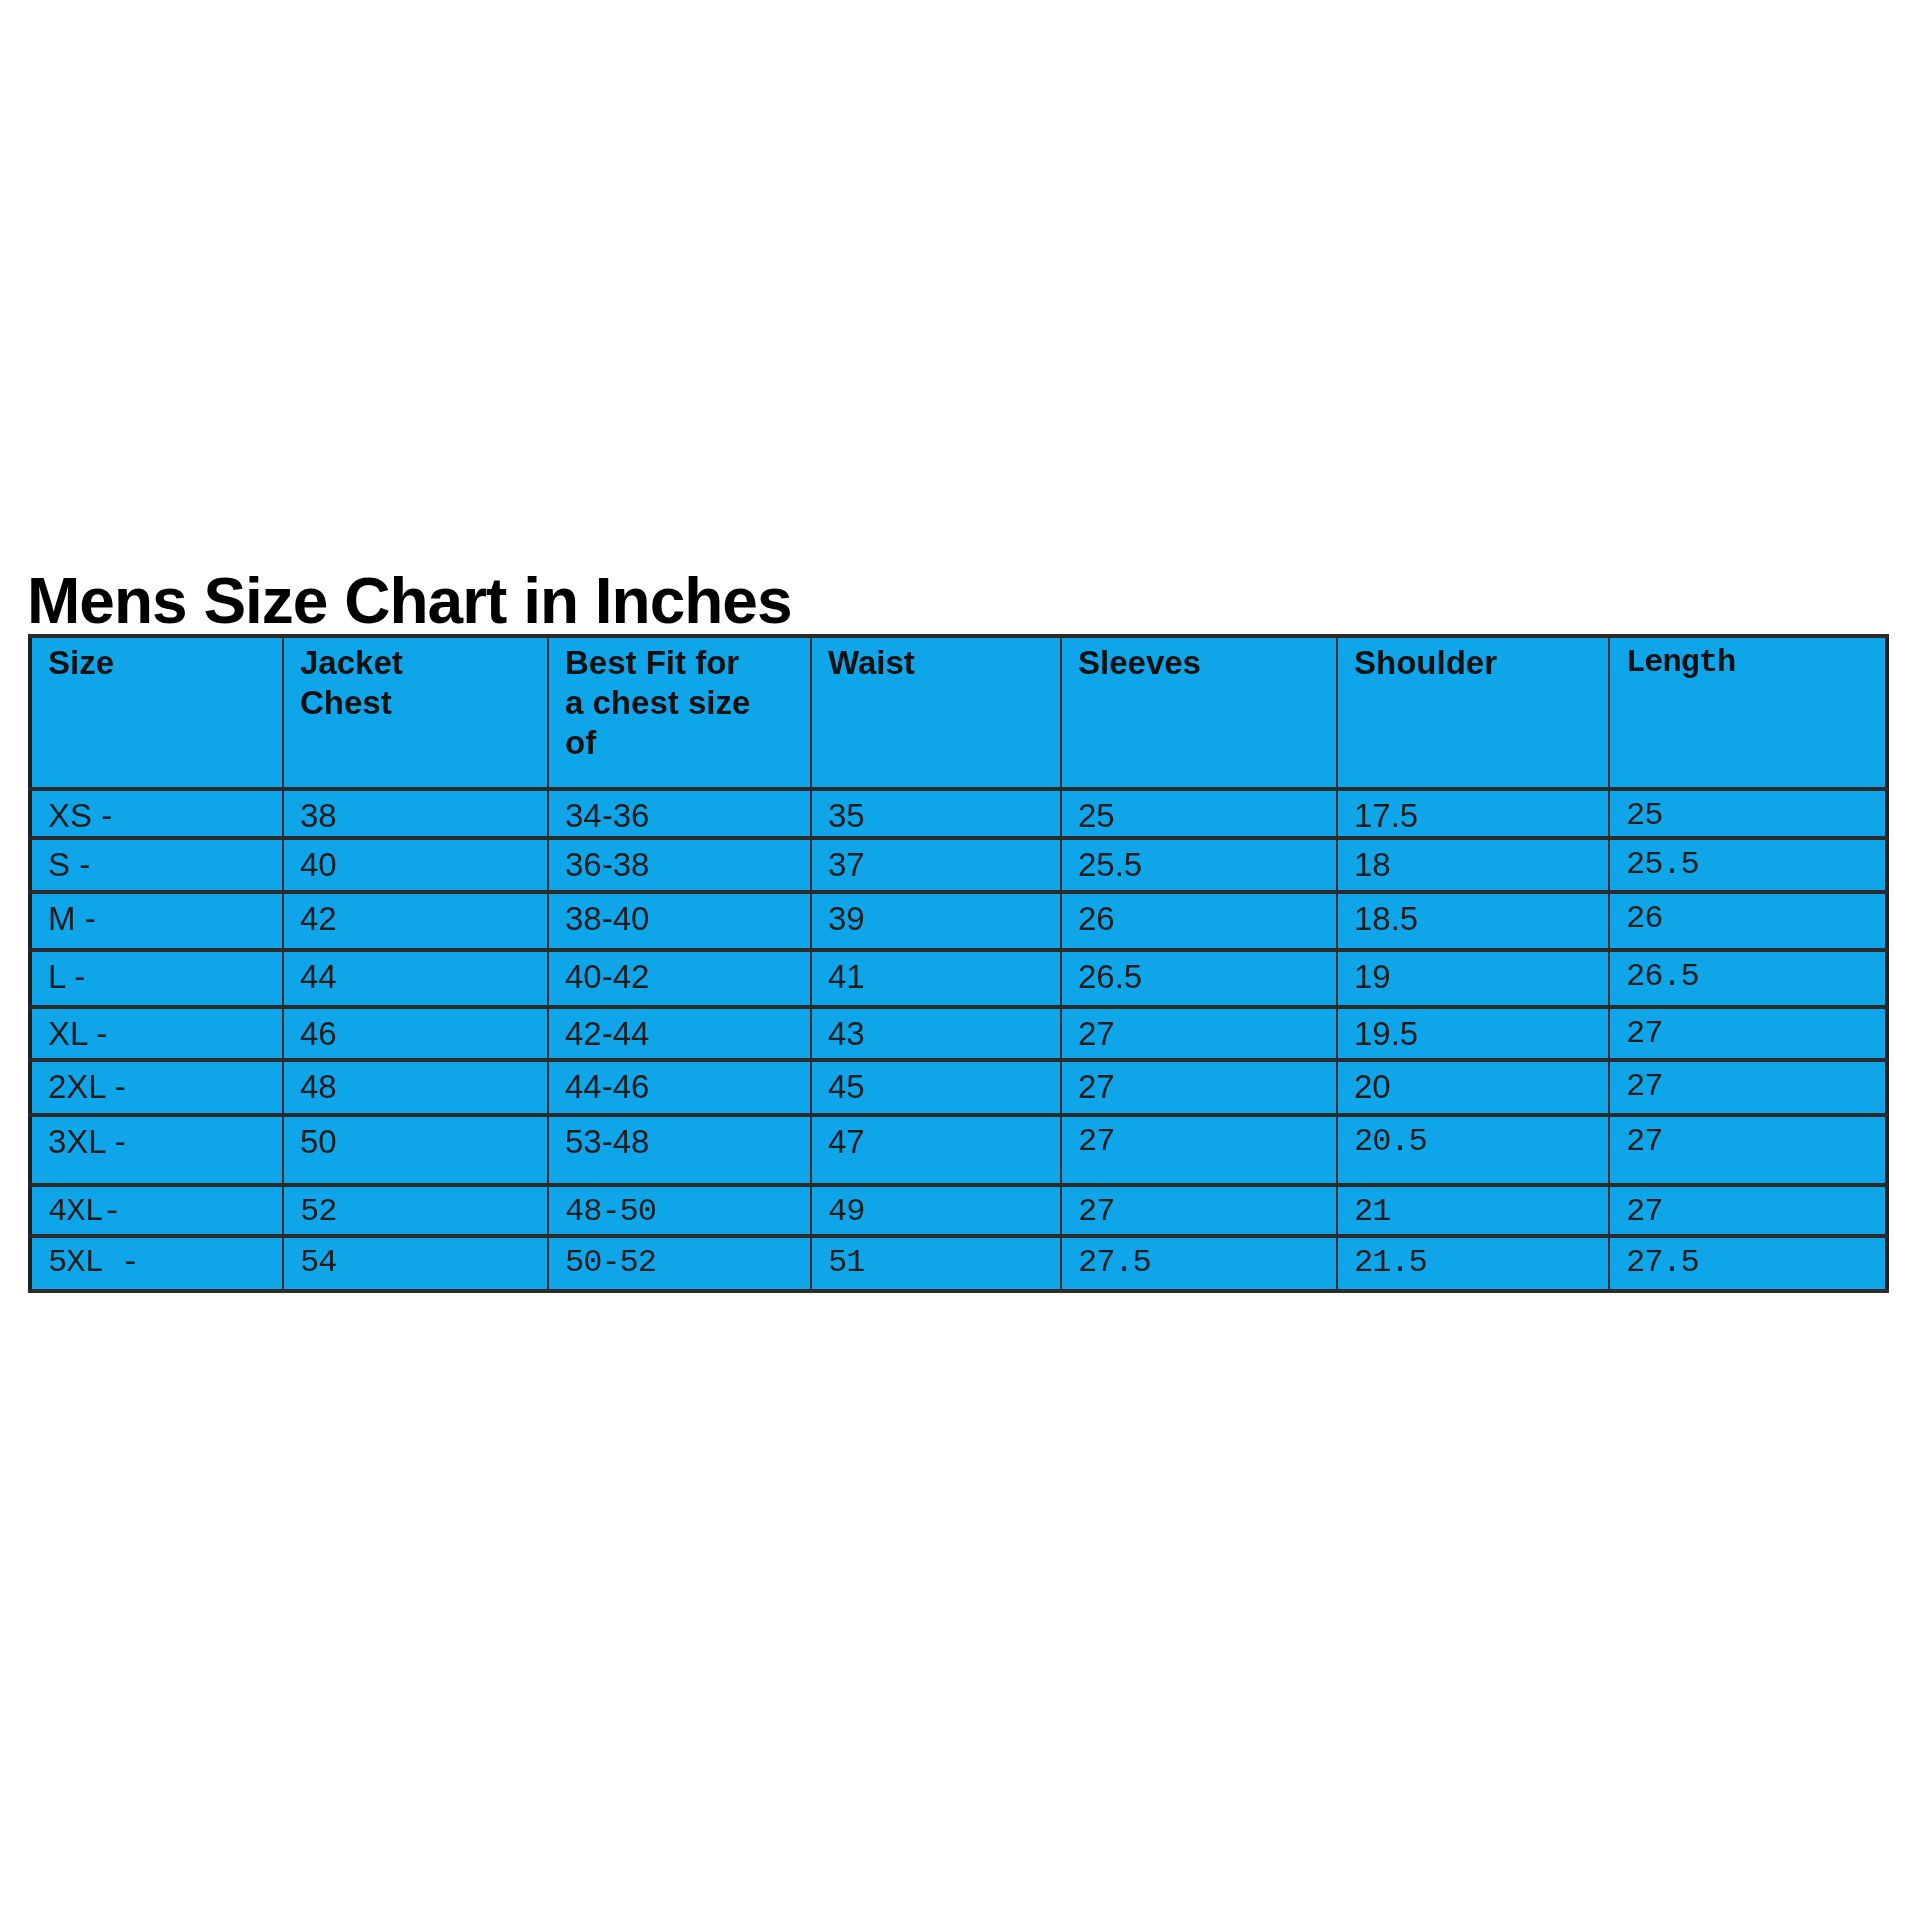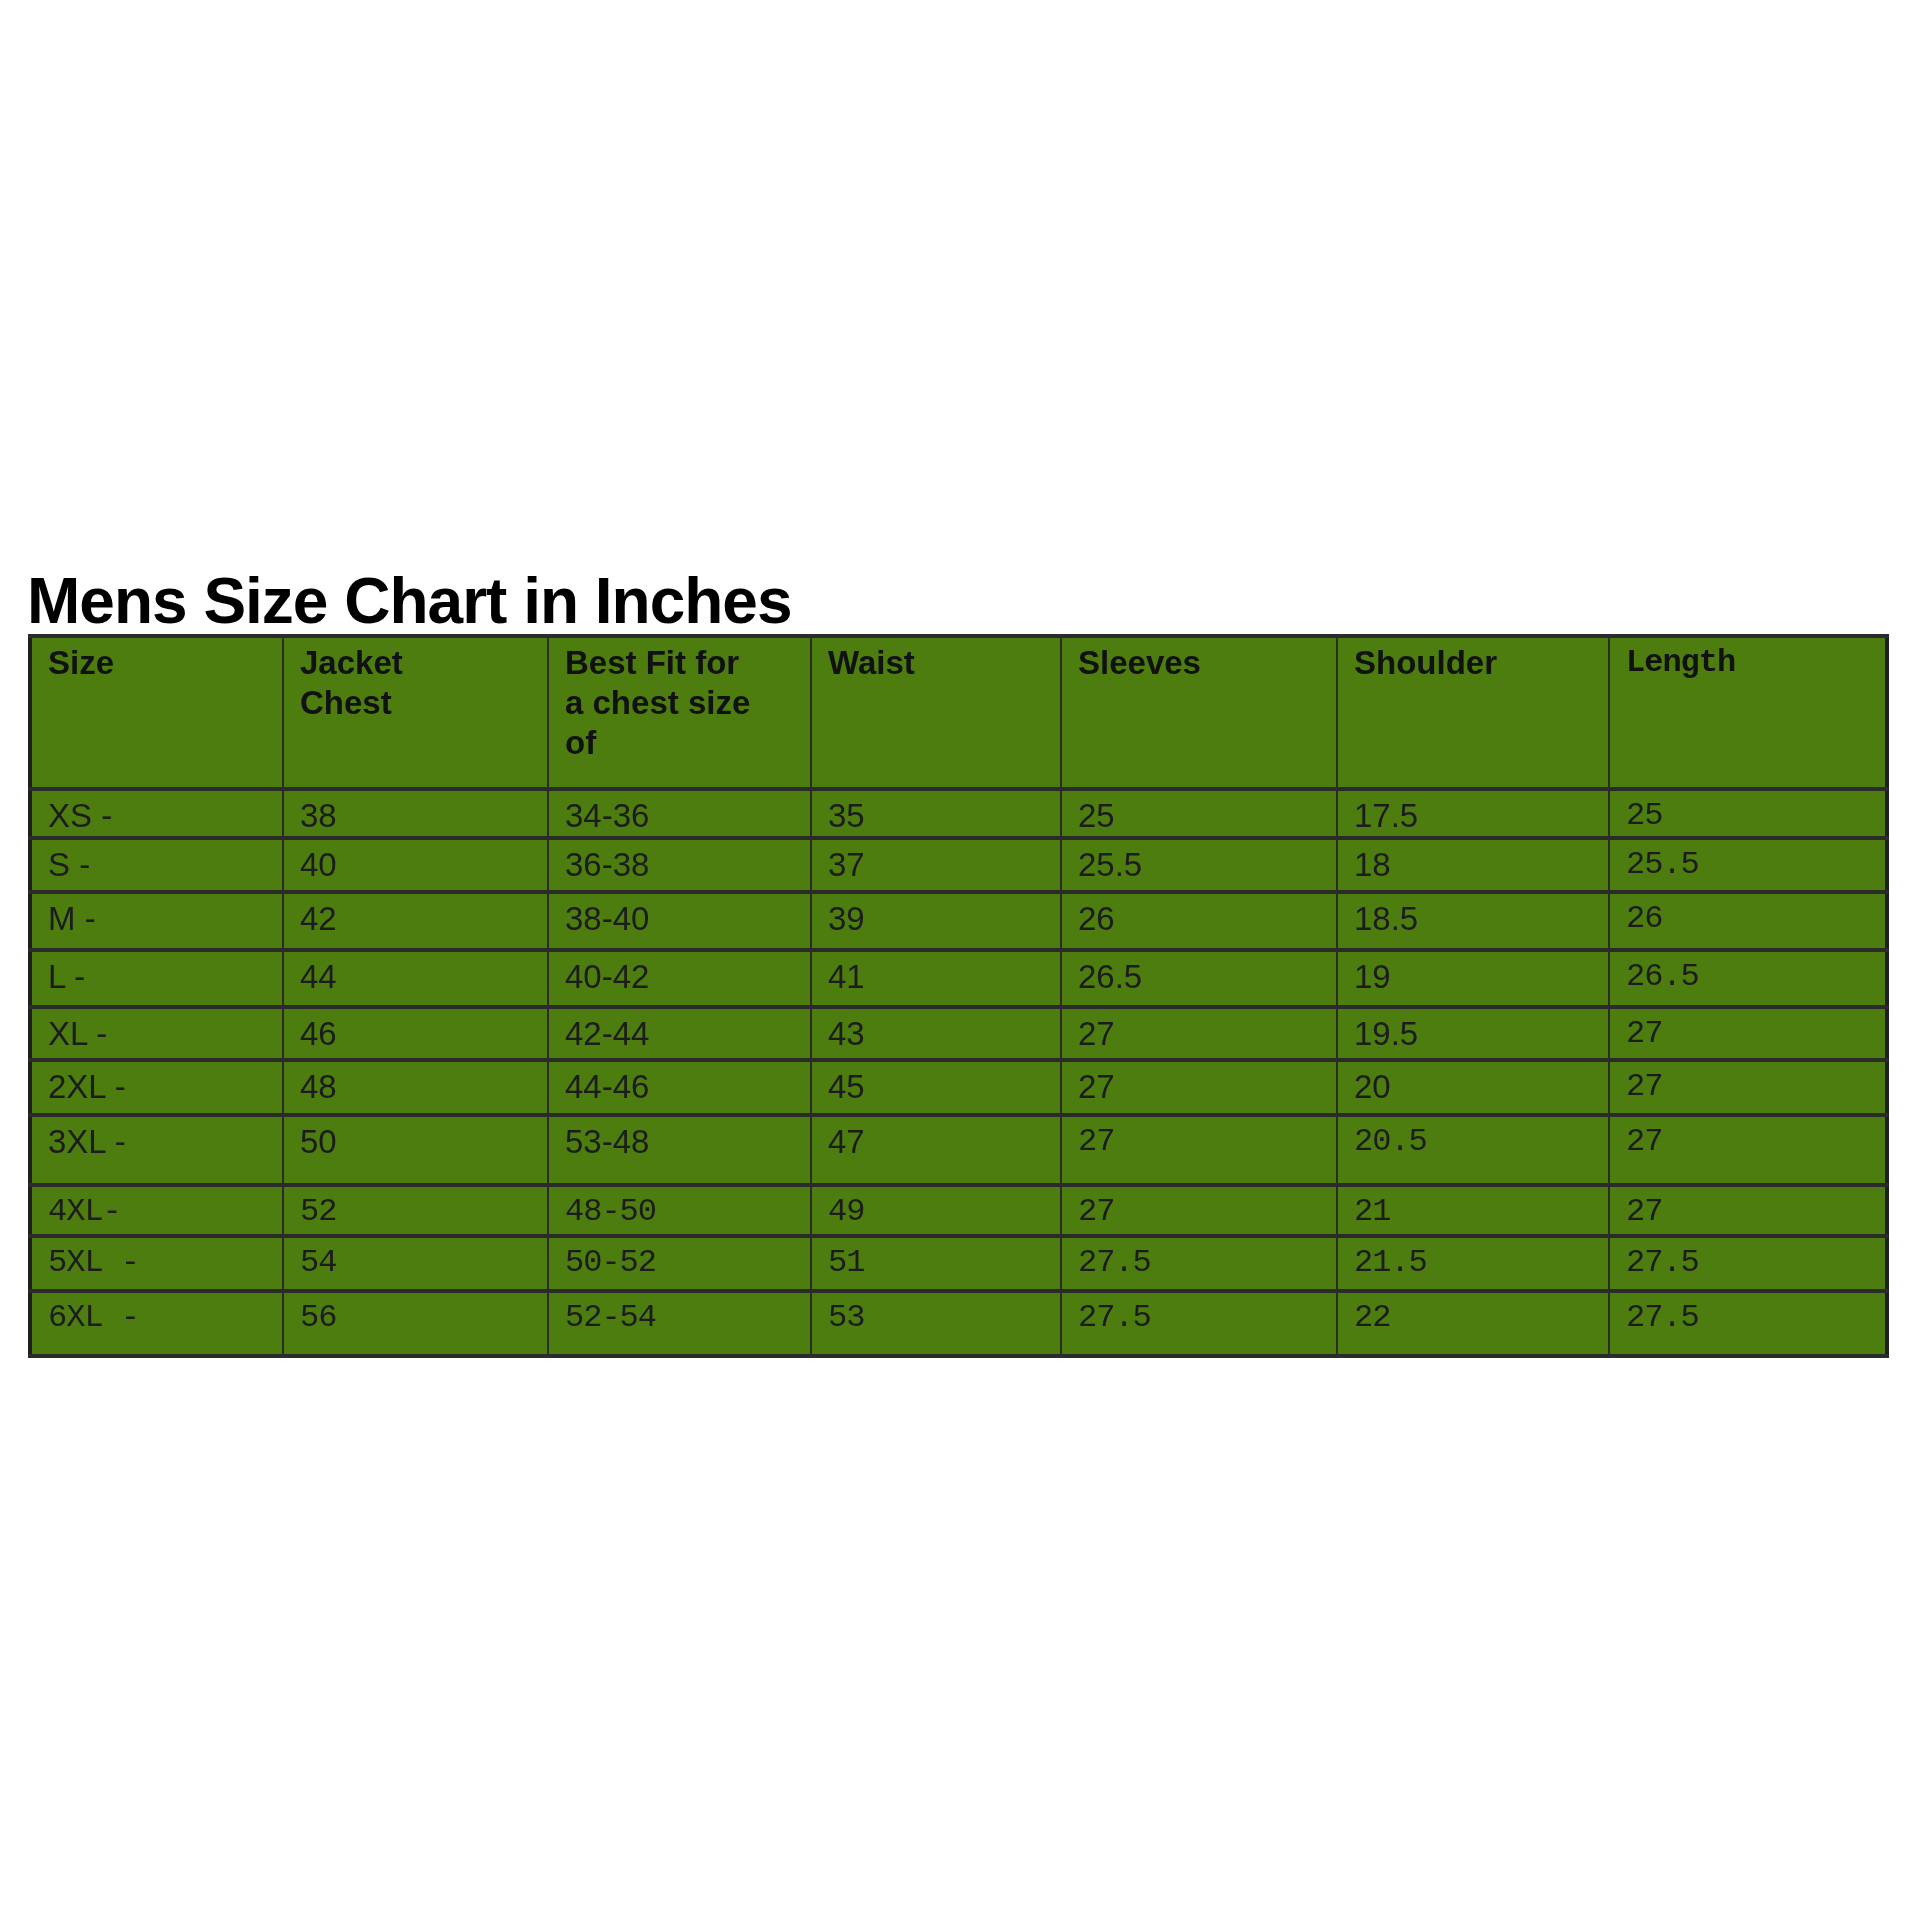--- a/index.html
+++ b/index.html
@@ -26,21 +26,21 @@
     letter-spacing: -1px;
     line-height: 1.1;
     white-space: nowrap;
   }
   table.size-chart {
     position: absolute;
     left: 28px;
     top: 634px;
     border-collapse: collapse;
     table-layout: fixed;
-    background: #4d7c0f;
+    background: #0ea5e9;
     border: 4px solid #1f1f1f;
     padding-left: 45px;
   }
   col.c0 { width: 253px; }
   col.c1 { width: 265px; }
   col.c2 { width: 263px; }
   col.c3 { width: 250px; }
   col.c4 { width: 276px; }
   col.c5 { width: 272px; }
   col.c6 { width: 278px; }
@@ -187,24 +187,15 @@
       </tr>
       <tr>
         <td>5XL -</td>
         <td>54</td>
         <td>50-52</td>
         <td>51</td>
         <td>27.5</td>
         <td>21.5</td>
         <td>27.5</td>
       </tr>
-      <tr>
-        <td>6XL -</td>
-        <td>56</td>
-        <td>52-54</td>
-        <td>53</td>
-        <td>27.5</td>
-        <td>22</td>
-        <td>27.5</td>
-      </tr>
     </tbody>
 </table>
 
 
 </body></html>

